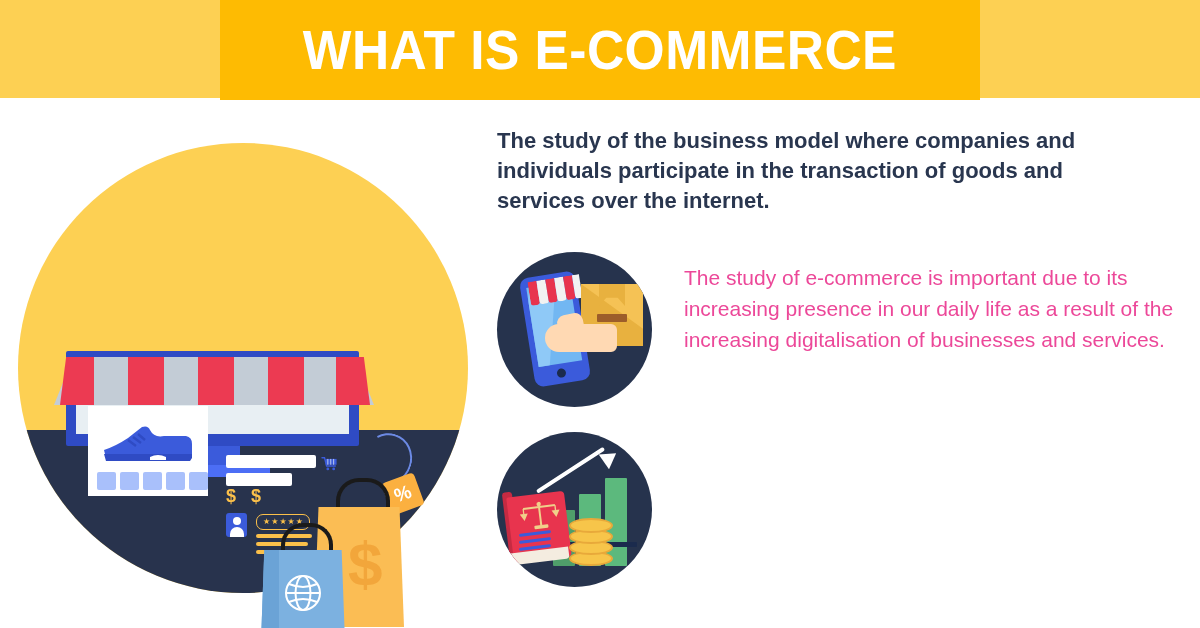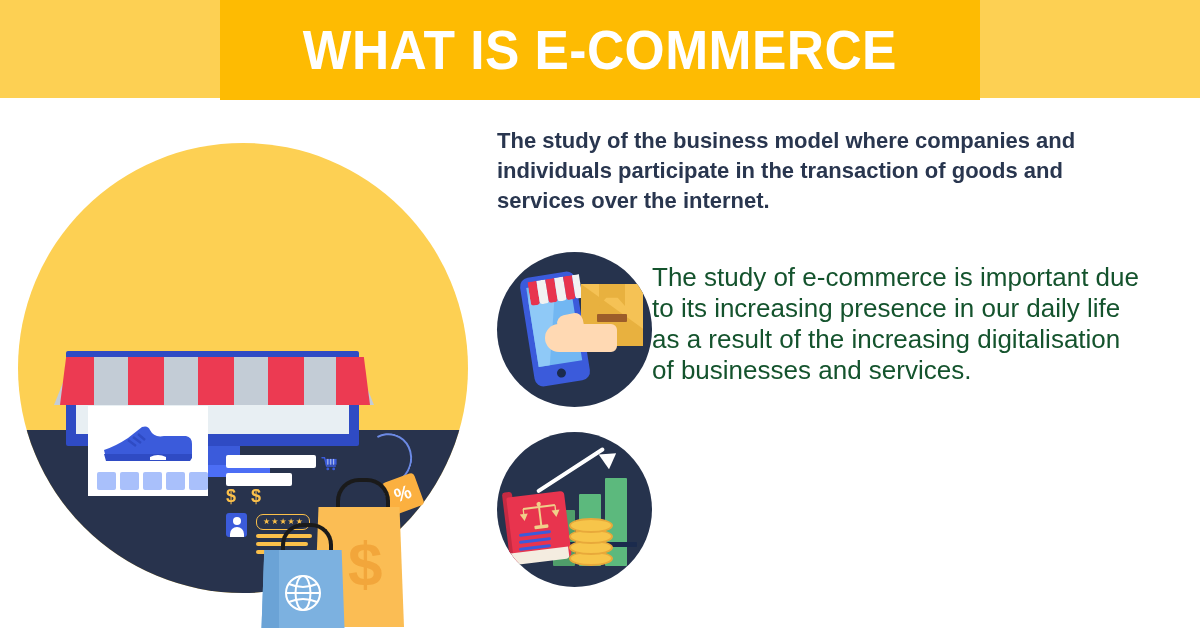--- a/index.html
+++ b/index.html
@@ -301,24 +301,25 @@
 
   .icon-circle {
     width: 155px; height: 155px;
     border-radius: 50%;
     background: #26334d;
     position: relative;
     flex: 0 0 auto;
     overflow: hidden;
   }
   .row-text {
+    margin-left: 32px;
     width: 490px;
-    font-size: 26px;
+    font-size: 21px;
     line-height: 31px;
-    color: #14532d;
+    color: #ec4899;
   }
   .row-1 .row-text { padding-top: 10px; }
   .row-2 .row-text { padding-top: 24px; }
 
   
   .tablet {
     position: absolute;
     left: 30px; top: 22px;
     width: 56px; height: 110px;
     background: #3b5bdb;

